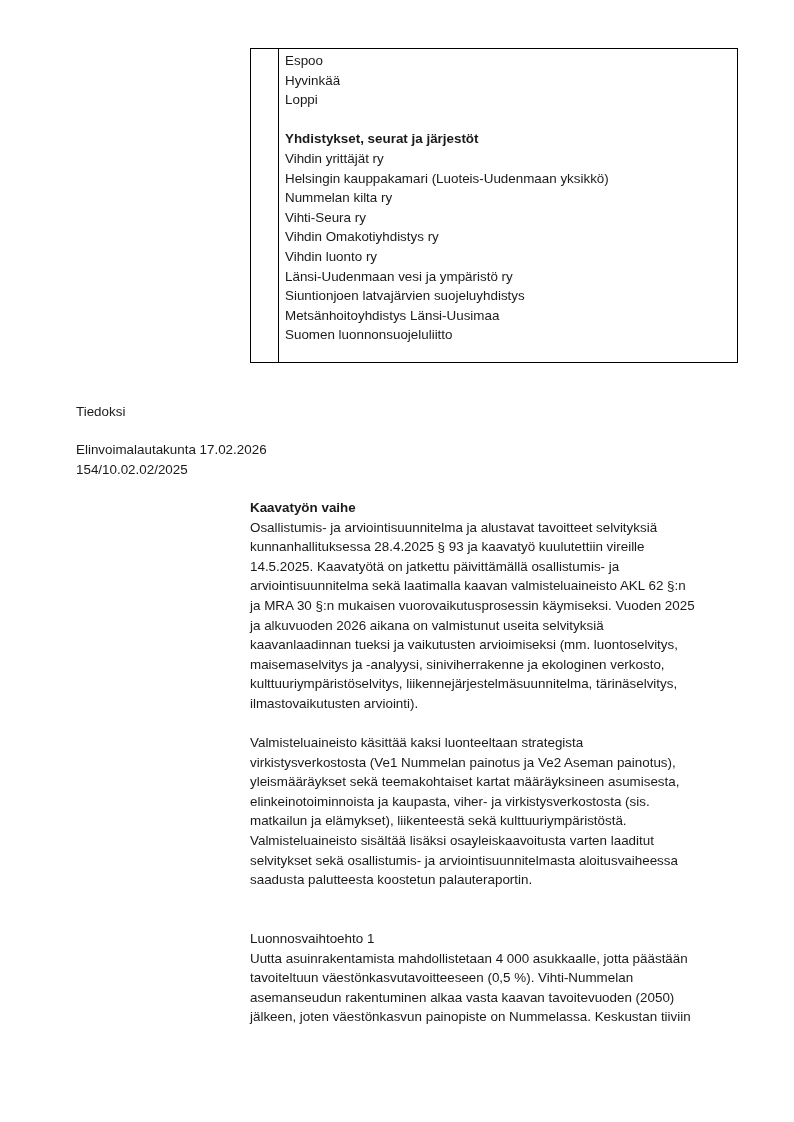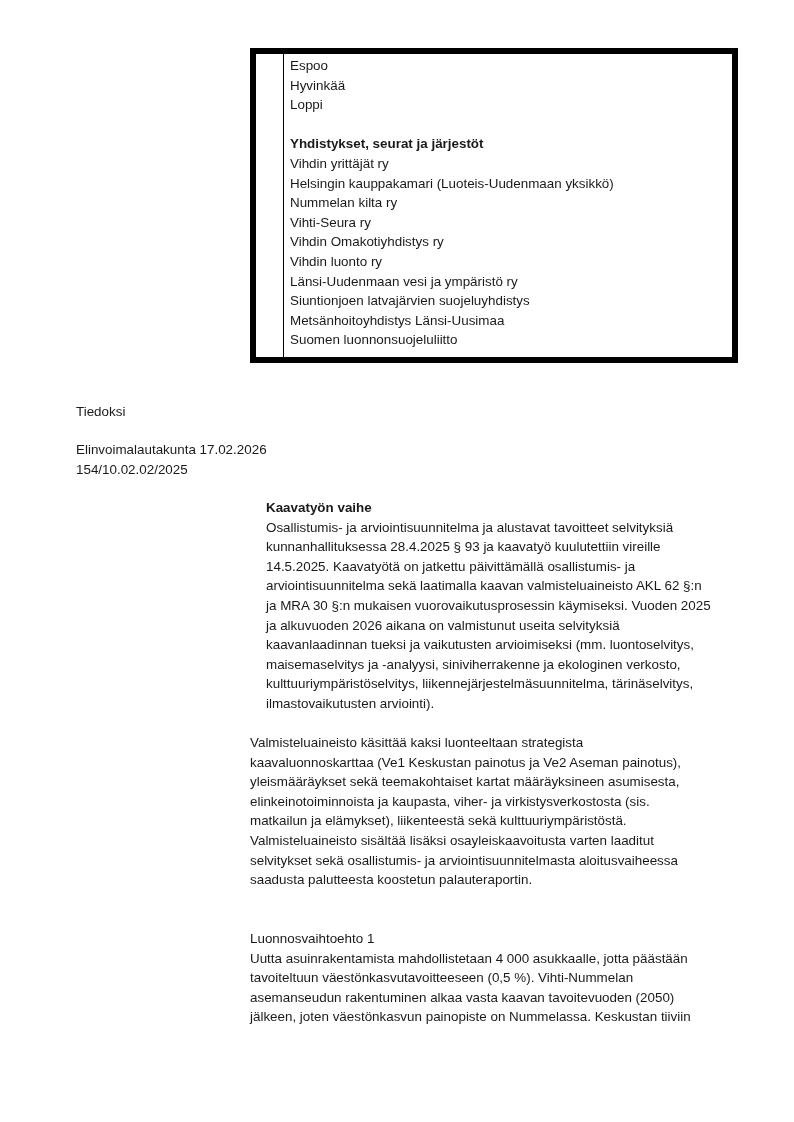--- a/index.html
+++ b/index.html
@@ -3,21 +3,21 @@
 <meta charset="utf-8">
 <style>
   html, body { margin: 0; padding: 0; background: #ffffff; }
   body {
     width: 794px; height: 1122px; position: relative; overflow: hidden;
     font-family: "Liberation Sans", sans-serif; color: #1a1a1a;
     font-size: 13.4px; line-height: 19.6px;
   }
   .tbl {
     position: absolute; left: 250px; top: 48px; width: 488px; height: 315px;
-    border: 6px solid #000000; box-sizing: border-box; display: flex;
+    border: 1px solid #000000; box-sizing: border-box; display: flex;
   }
   .tbl .c1 { width: 27px; border-right: 1px solid #000; }
   .tbl .c2 { flex: 1; padding: 2px 0 0 6px; }
   .line { display: block; white-space: nowrap; }
   .bold { font-weight: bold; }
   .blank { height: 19.6px; }
   .left-block { position: absolute; left: 76px; }
   .main { position: absolute; left: 250px; width: 500px; }
   .para { white-space: nowrap; }
 </style>
@@ -42,37 +42,37 @@
     <span class="line">Siuntionjoen latvajärvien suojeluyhdistys</span>
     <span class="line">Metsänhoitoyhdistys Länsi-Uusimaa</span>
     <span class="line">Suomen luonnonsuojeluliitto</span>
   </div>
 </div>
 
 <div class="left-block" style="top:402px;text-align:right;">Tiedoksi</div>
 <div class="left-block" style="top:440px;">Elinvoimalautakunta 17.02.2026</div>
 <div class="left-block" style="top:459.6px;">154/10.02.02/2025</div>
 
-<div class="main" style="top:498px;margin-left:16px;">
+<div class="main" style="top:498px;">
   <span class="line bold">Kaavatyön vaihe</span>
   <span class="line para">Osallistumis- ja arviointisuunnitelma  ja alustavat tavoitteet selvityksiä</span>
   <span class="line para">kunnanhallituksessa 28.4.2025 § 93 ja kaavatyö kuulutettiin vireille</span>
   <span class="line para">14.5.2025. Kaavatyötä on jatkettu päivittämällä osallistumis- ja</span>
   <span class="line para">arviointisuunnitelma  sekä laatimalla kaavan valmisteluaineisto AKL 62 §:n</span>
   <span class="line para">ja MRA 30 §:n mukaisen vuorovaikutusprosessin käymiseksi. Vuoden 2025</span>
   <span class="line para">ja alkuvuoden 2026 aikana on valmistunut useita selvityksiä</span>
   <span class="line para">kaavanlaadinnan tueksi ja vaikutusten arvioimiseksi (mm. luontoselvitys,</span>
   <span class="line para">maisemaselvitys ja -analyysi, siniviherrakenne ja ekologinen verkosto,</span>
   <span class="line para">kulttuuriympäristöselvitys,  liikennejärjestelmäsuunnitelma, tärinäselvitys,</span>
   <span class="line para">ilmastovaikutusten arviointi).</span>
 </div>
 
 <div class="main" style="top:733px;">
   <span class="line para">Valmisteluaineisto käsittää kaksi luonteeltaan strategista</span>
-  <span class="line para">kaavaluonnoskarttaa (Ve1 Keskustan painotus ja Ve2 Aseman painotus),</span>
+  <span class="line para">virkistysverkostosta (Ve1 Nummelan painotus ja Ve2 Aseman painotus),</span>
   <span class="line para">yleismääräykset sekä teemakohtaiset kartat määräyksineen asumisesta,</span>
   <span class="line para">elinkeinotoiminnoista  ja kaupasta, viher- ja virkistysverkostosta (sis.</span>
   <span class="line para">matkailun ja elämykset), liikenteestä sekä kulttuuriympäristöstä.</span>
   <span class="line para">Valmisteluaineisto sisältää lisäksi osayleiskaavoitusta varten laaditut</span>
   <span class="line para">selvitykset sekä osallistumis- ja arviointisuunnitelmasta aloitusvaiheessa</span>
   <span class="line para">saadusta palutteesta koostetun  palauteraportin.</span>
 </div>
 
 <div class="main" style="top:929px;">
   <span class="line">Luonnosvaihtoehto  1</span>

